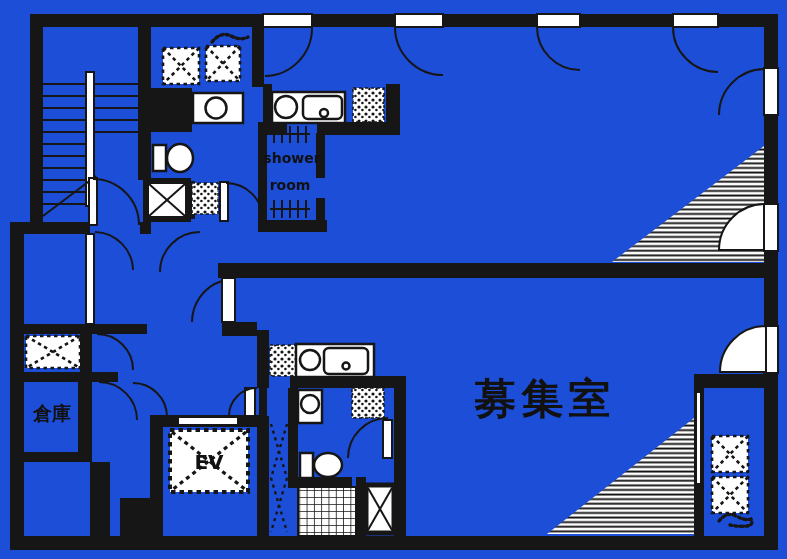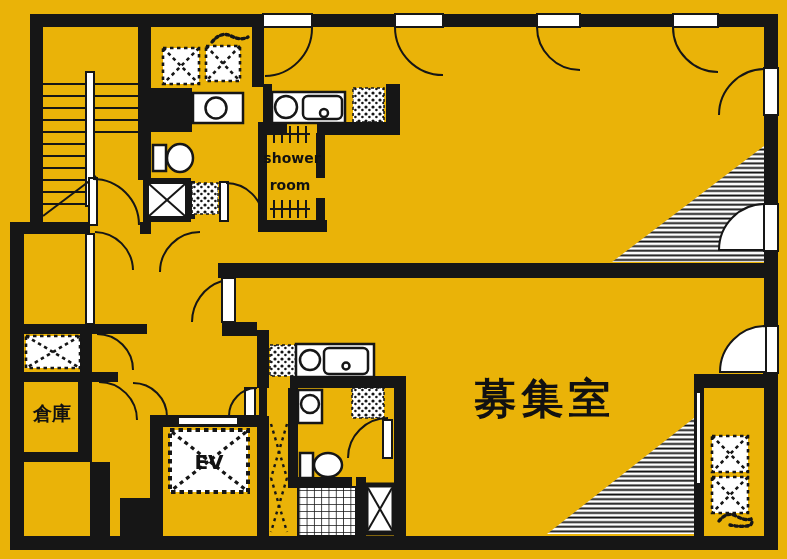--- a/index.html
+++ b/index.html
@@ -1,16 +1,16 @@
 <!DOCTYPE html>
 <html><head>
 <meta charset="utf-8">
 <style>
   html,body{margin:0;padding:0;background:#ffffff;}
-  .canvas{position:relative;width:787px;height:559px;background:#eab308;overflow:hidden;
+  .canvas{position:relative;width:787px;height:559px;background:#1d4ed8;overflow:hidden;
           font-family:"DejaVu Sans","Liberation Sans",sans-serif;}
   svg{display:block;}
   .wall{fill:#161616;stroke:none;}
   .thin{fill:#ffffff;stroke:#161616;stroke-width:2;}
   .leaf{fill:#ffffff;stroke:#161616;stroke-width:2;}
   .arc{fill:none;stroke:#161616;stroke-width:2;}
   .arcw{fill:#ffffff;stroke:#161616;stroke-width:2;}
   .fix{fill:#ffffff;stroke:#161616;stroke-width:2.5;}
   .dashbox{fill:#ffffff;stroke:#161616;stroke-width:2.6;stroke-dasharray:3.5 3.5;}
   .dashline{fill:none;stroke:#161616;stroke-width:2.6;stroke-dasharray:3.5 3.5;}

